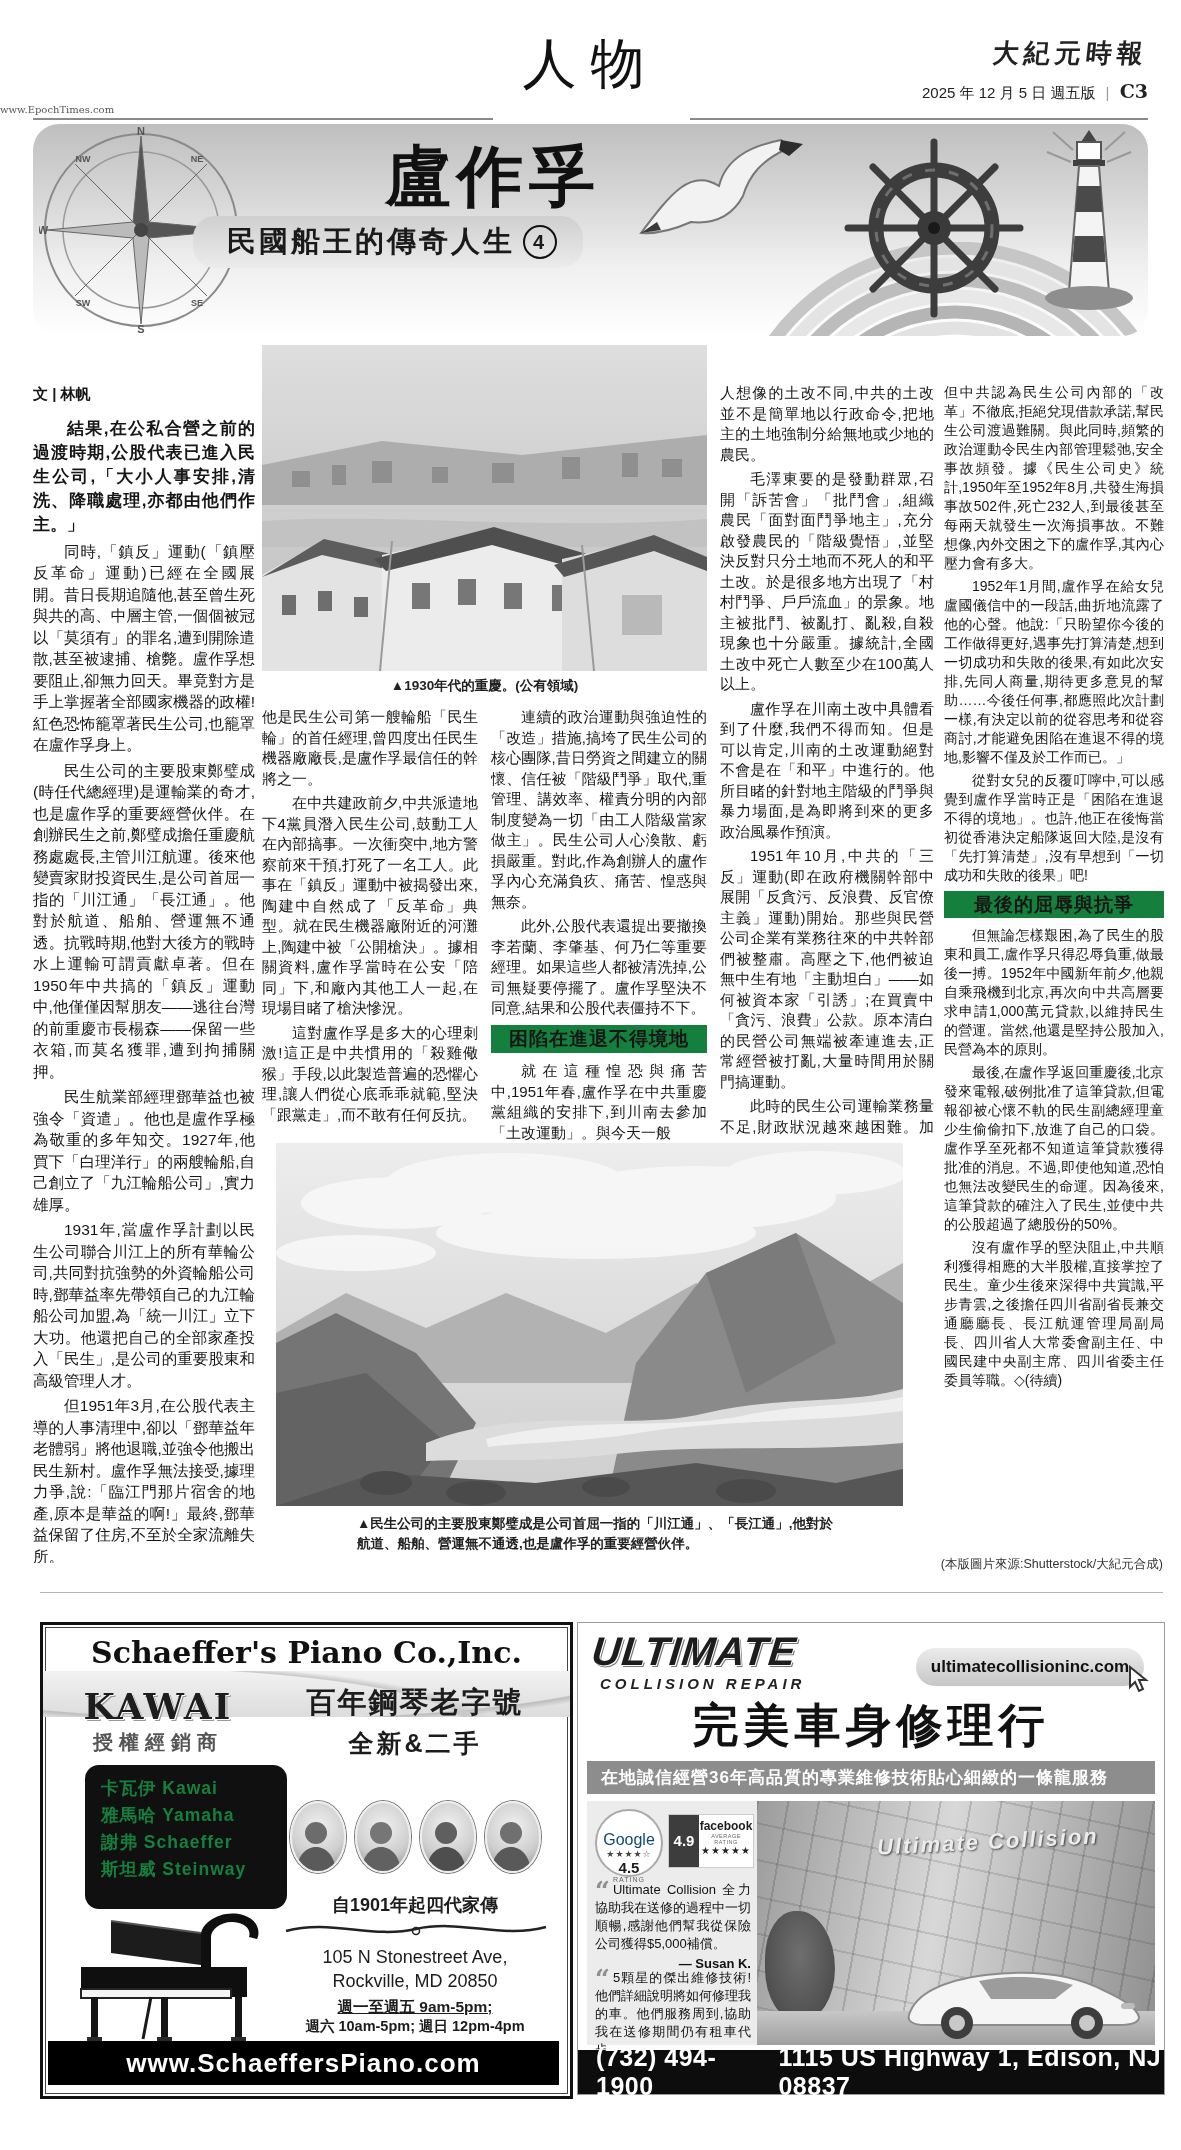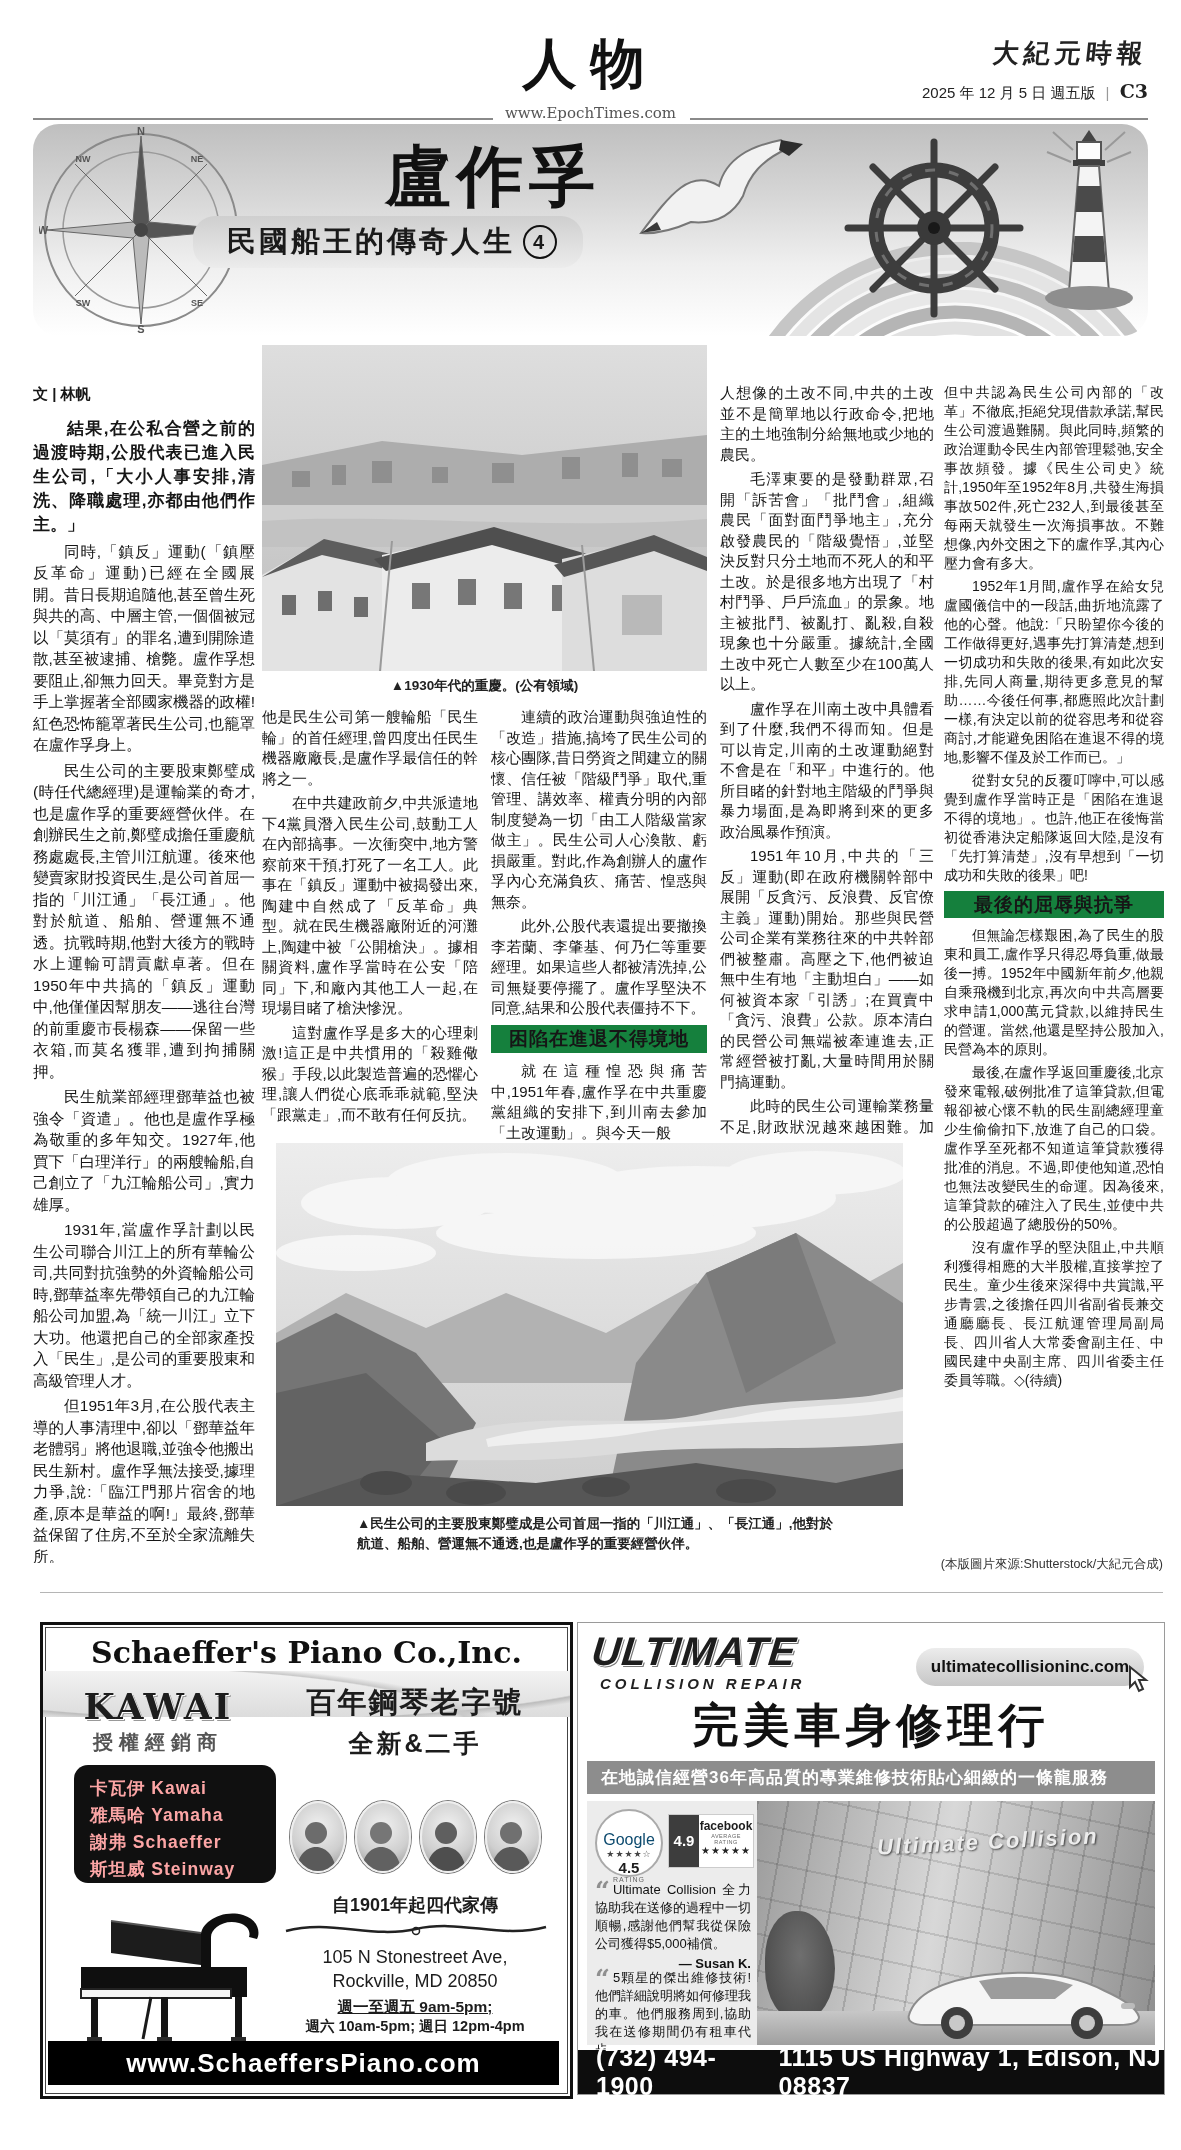--- a/index.html
+++ b/index.html
@@ -1,26 +1,26 @@
 <!DOCTYPE html>
 <html><head>
 <meta charset="utf-8">
 <style>
   html,body{margin:0;padding:0;background:#fff;}
   body{font-family:"Liberation Sans","DejaVu Sans",sans-serif;color:#1c1c1c;}
   .page{position:relative;width:1181px;height:2150px;overflow:hidden;background:#fff;}
   .abs{position:absolute;}
   
-  .section-title{left:0;top:28px;width:100%;text-align:center;font-size:54px;font-weight:700;letter-spacing:14px;color:#111;}
+  .section-title{left:0;top:28px;width:100%;text-align:center;font-size:54px;font-weight:400;letter-spacing:14px;color:#111;}
   .masthead{top:36px;right:33px;font-family:"DejaVu Serif","Liberation Serif",serif;font-size:26px;font-weight:900;letter-spacing:5px;color:#222;transform:skewX(-6deg);}
   .dateline{top:80px;right:33px;font-size:15px;color:#222;}
   .dateline .pgno{font-family:"DejaVu Serif","Liberation Serif",serif;font-weight:700;font-size:19px;}
   .dateline .sep{color:#999;padding:0 6px;}
   .site-line{top:118px;height:0;border-top:2px solid #8a8a8a;}
-  .site-text{top:104px;left:0;width:100%;text-align:center;font-family:"DejaVu Serif","Liberation Serif",serif;font-size:15px;color:#555;}
+  .site-text{top:104px;left:0;width:100%;font-family:"DejaVu Serif","Liberation Serif",serif;font-size:10px;color:#555;}
   
   .banner{left:33px;top:124px;width:1115px;height:212px;border-radius:26px;overflow:hidden;
     background:linear-gradient(#bfbfbf 0%,#d9d9d9 38%,#efefef 66%,#ffffff 100%);}
   .banner-title{left:352px;top:8px;font-size:66px;font-weight:900;letter-spacing:6px;color:#111;}
   .banner-sub{left:160px;top:92px;padding:6px 26px 6px 34px;border-radius:22px;background:linear-gradient(#cfcfcf,#ececec);font-size:29px;font-weight:900;color:#1a1a1a;letter-spacing:3px;}
   .partno{display:inline-block;width:30px;height:30px;border:2.5px solid #111;border-radius:50%;text-align:center;line-height:30px;font-size:20px;font-weight:700;margin-left:8px;vertical-align:2px;}
   
   .coltext{text-align:justify;color:#161616;overflow:hidden;}
   .coltext p{margin:0 0 4px;text-indent:2em;}
   .coltext p.noindent{text-indent:0;}
@@ -37,21 +37,21 @@
   
   .ad{background:#fff;}
   .piano-ad{left:40px;top:1622px;width:527px;height:471px;border:3px solid #111;box-shadow:inset 0 0 0 2px #fff,inset 0 0 0 3px #444;}
   .piano-head{left:0;top:10px;width:100%;text-align:center;font-family:"DejaVu Serif","Liberation Serif",serif;font-weight:900;font-size:30px;color:#111;}
   .swoosh{left:0;top:46px;width:100%;height:46px;background:
     radial-gradient(120% 220% at 10% 120%, transparent 58%, #c9c9c9 59%, transparent 63%),
     radial-gradient(130% 240% at 40% -40%, transparent 60%, #bdbdbd 61%, transparent 65%),
     linear-gradient(#f2f2f2,#dcdcdc);}
   .kawai{left:10px;top:60px;width:210px;text-align:center;font-family:"DejaVu Serif","Liberation Serif",serif;font-size:36px;font-weight:900;letter-spacing:2px;color:#1d1d1d;text-shadow:1px 1px 0 #fff,2px 2px 0 #999;}
   .dealer{left:10px;top:104px;width:210px;text-align:center;font-size:20px;font-weight:900;letter-spacing:6px;color:#555;text-shadow:1px 1px 0 #fff;}
-  .brandbox{left:31px;top:140px;width:186px;background:#101010;border-radius:14px;padding:10px 0 0 16px;color:#fca5a5;}
+  .brandbox{left:42px;top:140px;width:186px;background:#101010;border-radius:14px;padding:10px 0 26px 16px;color:#15803d;}
   .brandbox div{font-size:17.5px;font-weight:700;line-height:27px;letter-spacing:1px;}
   .p-right{left:228px;width:288px;text-align:center;}
   .p-h1{top:58px;font-size:29px;font-weight:900;letter-spacing:2px;}
   .p-h2{top:102px;font-size:25px;font-weight:900;letter-spacing:3px;}
   .portraits{top:176px;display:flex;justify-content:center;gap:9px;width:288px;}
   .oval{width:52px;height:68px;border-radius:50%;background:radial-gradient(circle at 50% 35%,#f1f1f1 0%,#cfcfcf 55%,#8f8f8f 100%);border:2px solid #eee;box-shadow:0 0 0 1px #777;position:relative;overflow:hidden;}
   .oval svg{position:absolute;left:0;top:12px;}
   .heritage{top:268px;font-size:18px;font-weight:900;}
   .flourish{top:294px;left:238px;}
   .addr1{top:322px;font-size:18px;}

